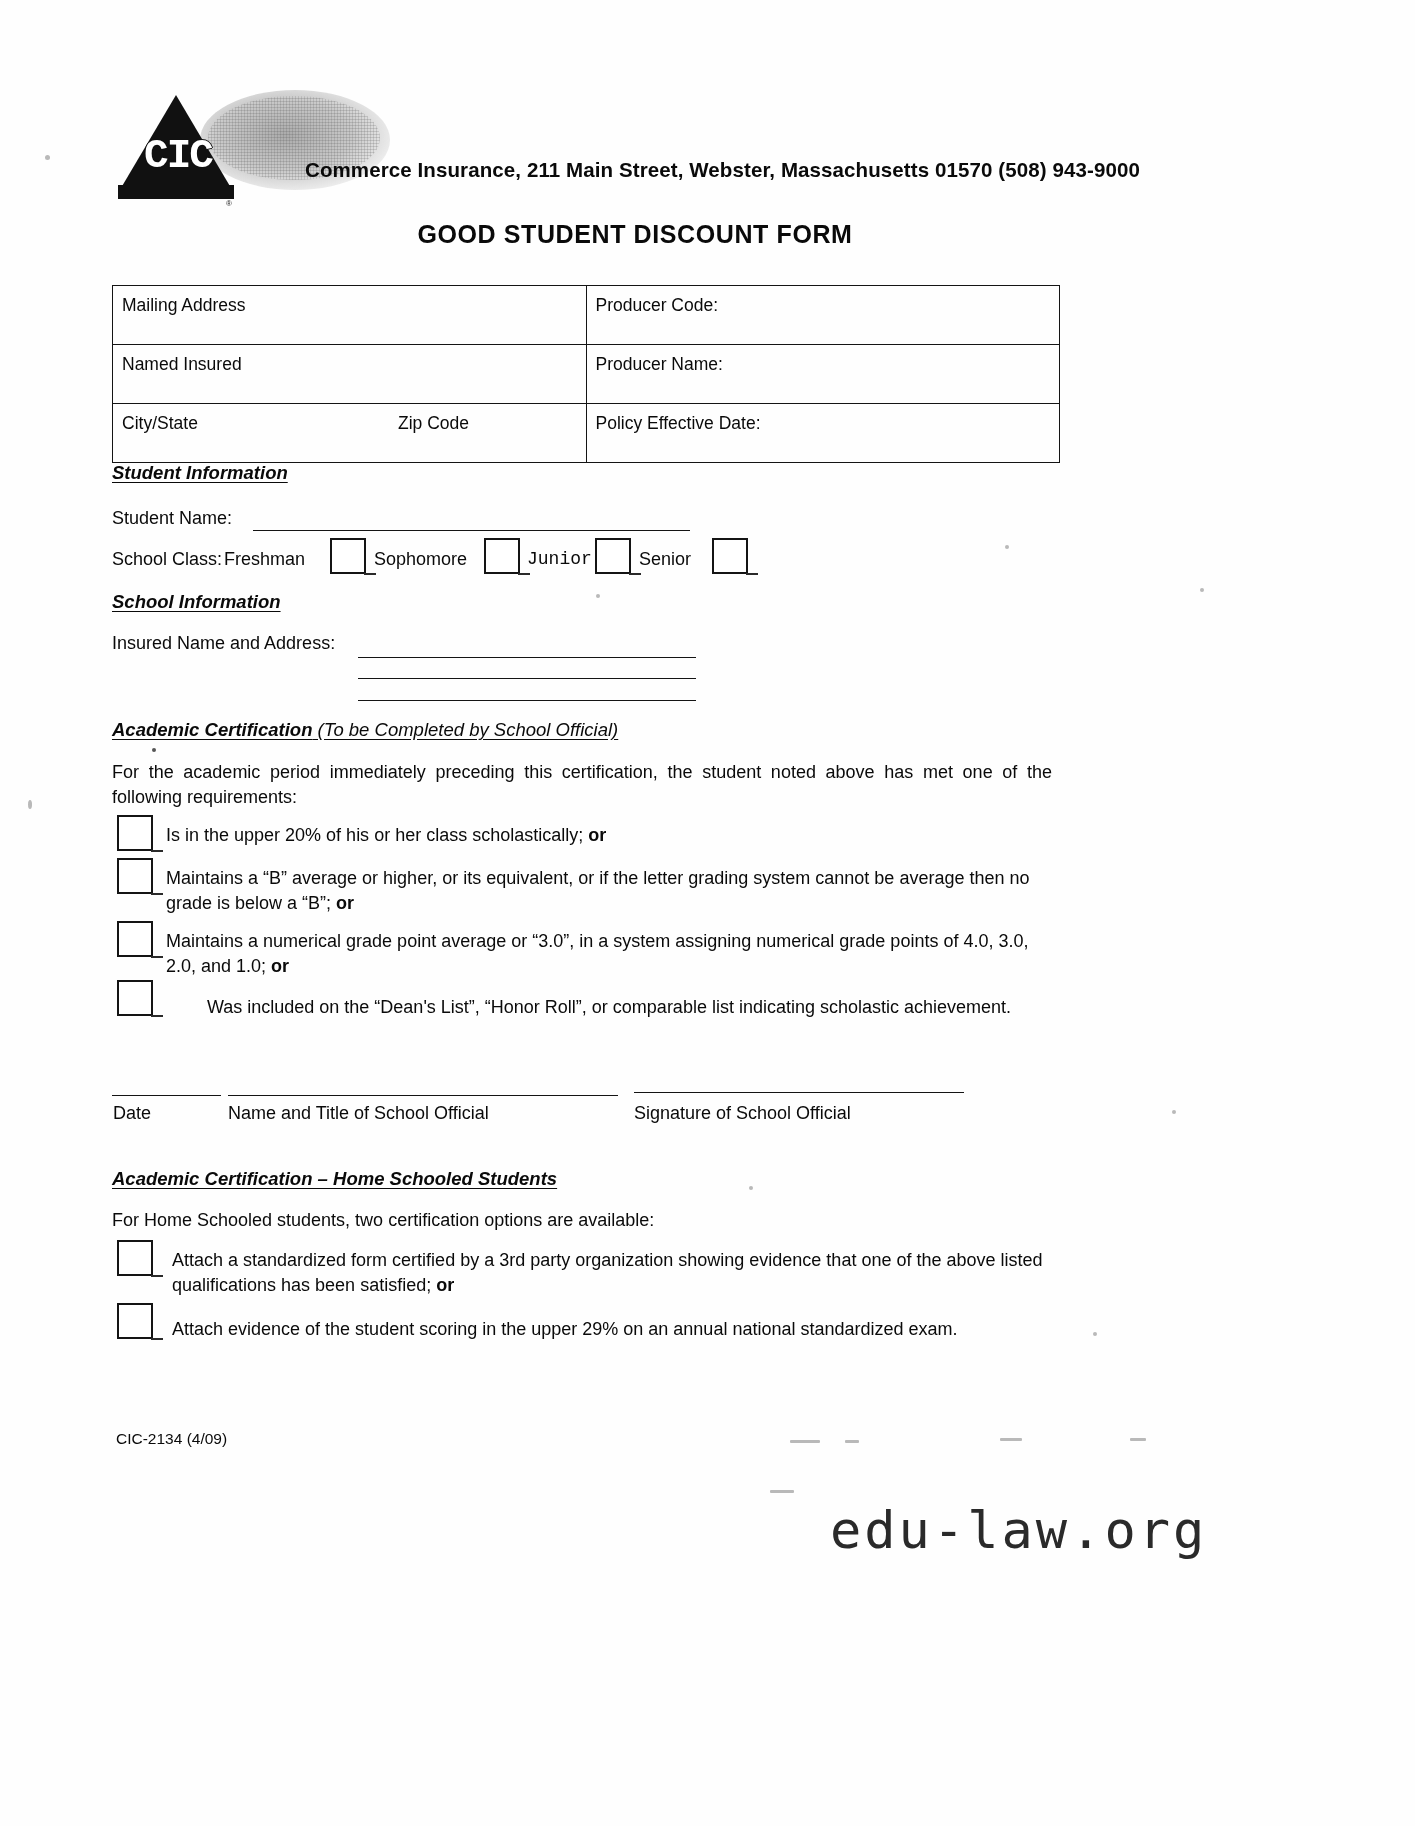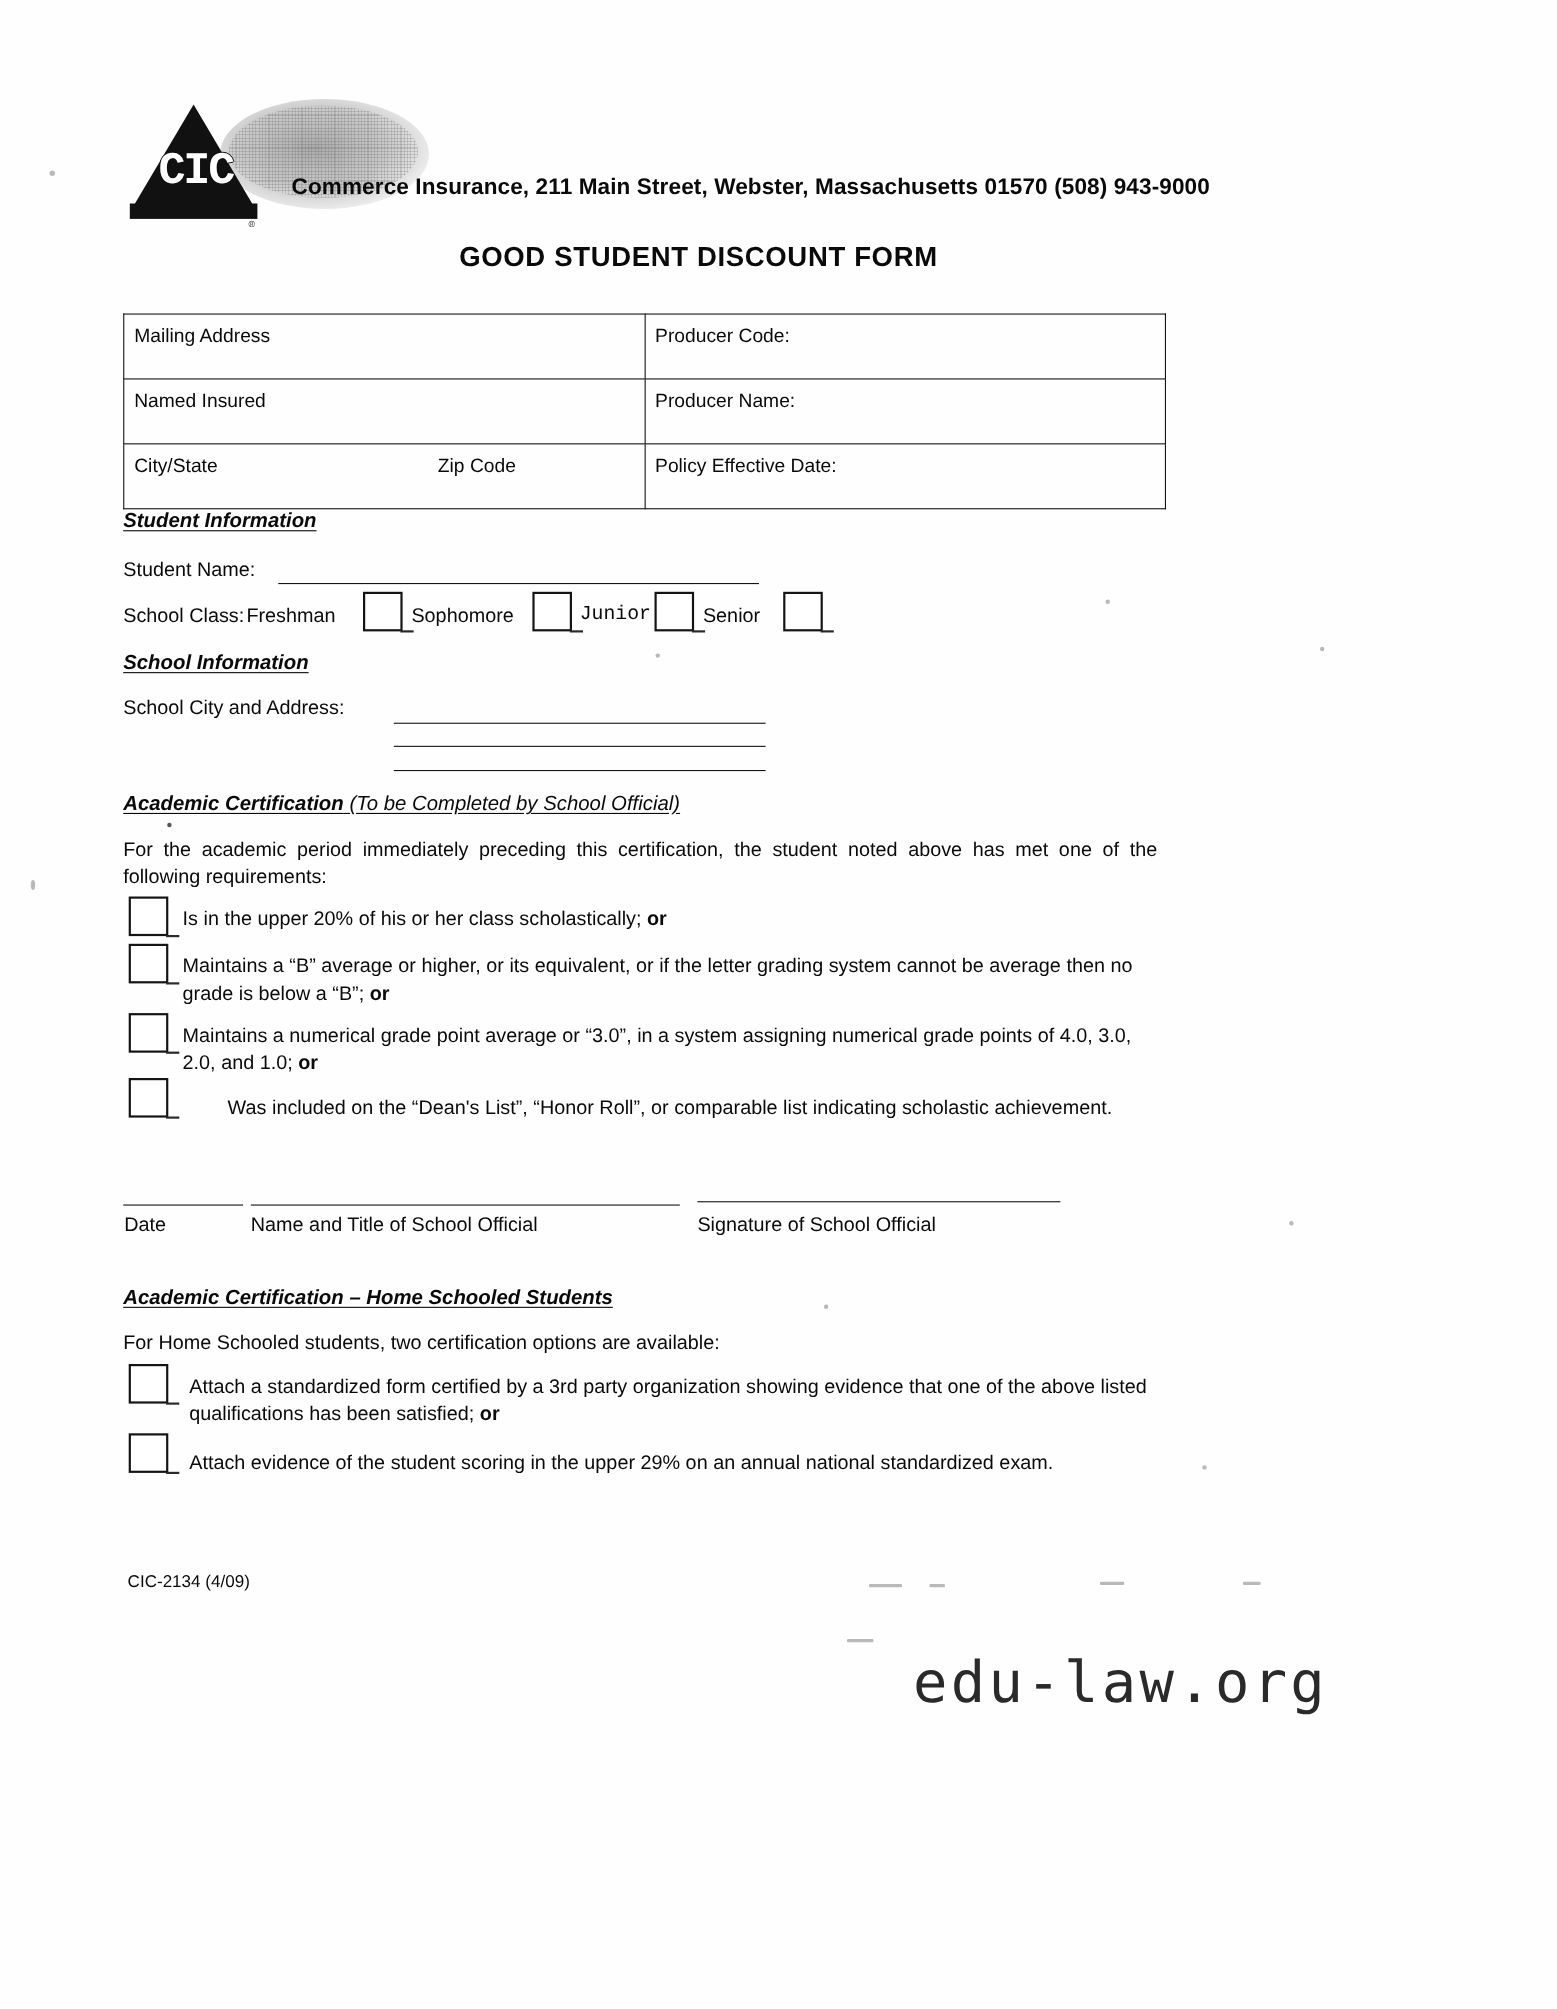--- a/index.html
+++ b/index.html
@@ -98,20 +98,21 @@
     opacity:0.85;
   }
   .company-line {
     position: absolute;
     left: 155px;
     top: 103px;
     font-size: 20.5px;
     font-weight: bold;
     letter-spacing: 0.1px;
     white-space: nowrap;
+    padding-left: 40px;
   }
 
   
   .form-title {
     position: absolute;
     left: 0;
     top: 220px;
     width: 1270px;
     text-align: center;
     font-size: 25px;
@@ -292,21 +293,21 @@
   <div class="line-text" style="left:527px; top:549px;font-family:Liberation Mono, monospace;">Junior</div>
   <div class="cbox" style="left:595px; top:538px;"></div>
   <div class="cbox-tail" style="left:629px; top:573px;"></div>
 
   <div class="line-text" style="left:639px; top:549px;">Senior</div>
   <div class="cbox" style="left:712px; top:538px;"></div>
   <div class="cbox-tail" style="left:746px; top:573px;"></div>
 
   <div class="sec-head" style="left:112px; top:591px;">School Information</div>
 
-  <div class="line-text" style="left:112px; top:633px;">School City and Address:</div>
+  <div class="line-text" style="left:112px; top:633px;">Insured Name and Address:</div>
   <div class="rule" style="left:358px; top:657px; width:338px;"></div>
   <div class="rule" style="left:358px; top:678px; width:338px;"></div>
   <div class="rule" style="left:358px; top:700px; width:338px;"></div>
 
   <div class="sec-head" style="left:112px; top:719px;">
     <span>Academic Certification</span><span class="normal"> (To be Completed by School Official)</span>
   </div>
   <div class="speck" style="left:152px; top:748px; width:4px; height:4px; background:#555;"></div>
 
   <div class="para" style="left:112px; top:760px; width:940px;">For the academic period immediately preceding this certification, the student noted above has met one of the following requirements:</div>

